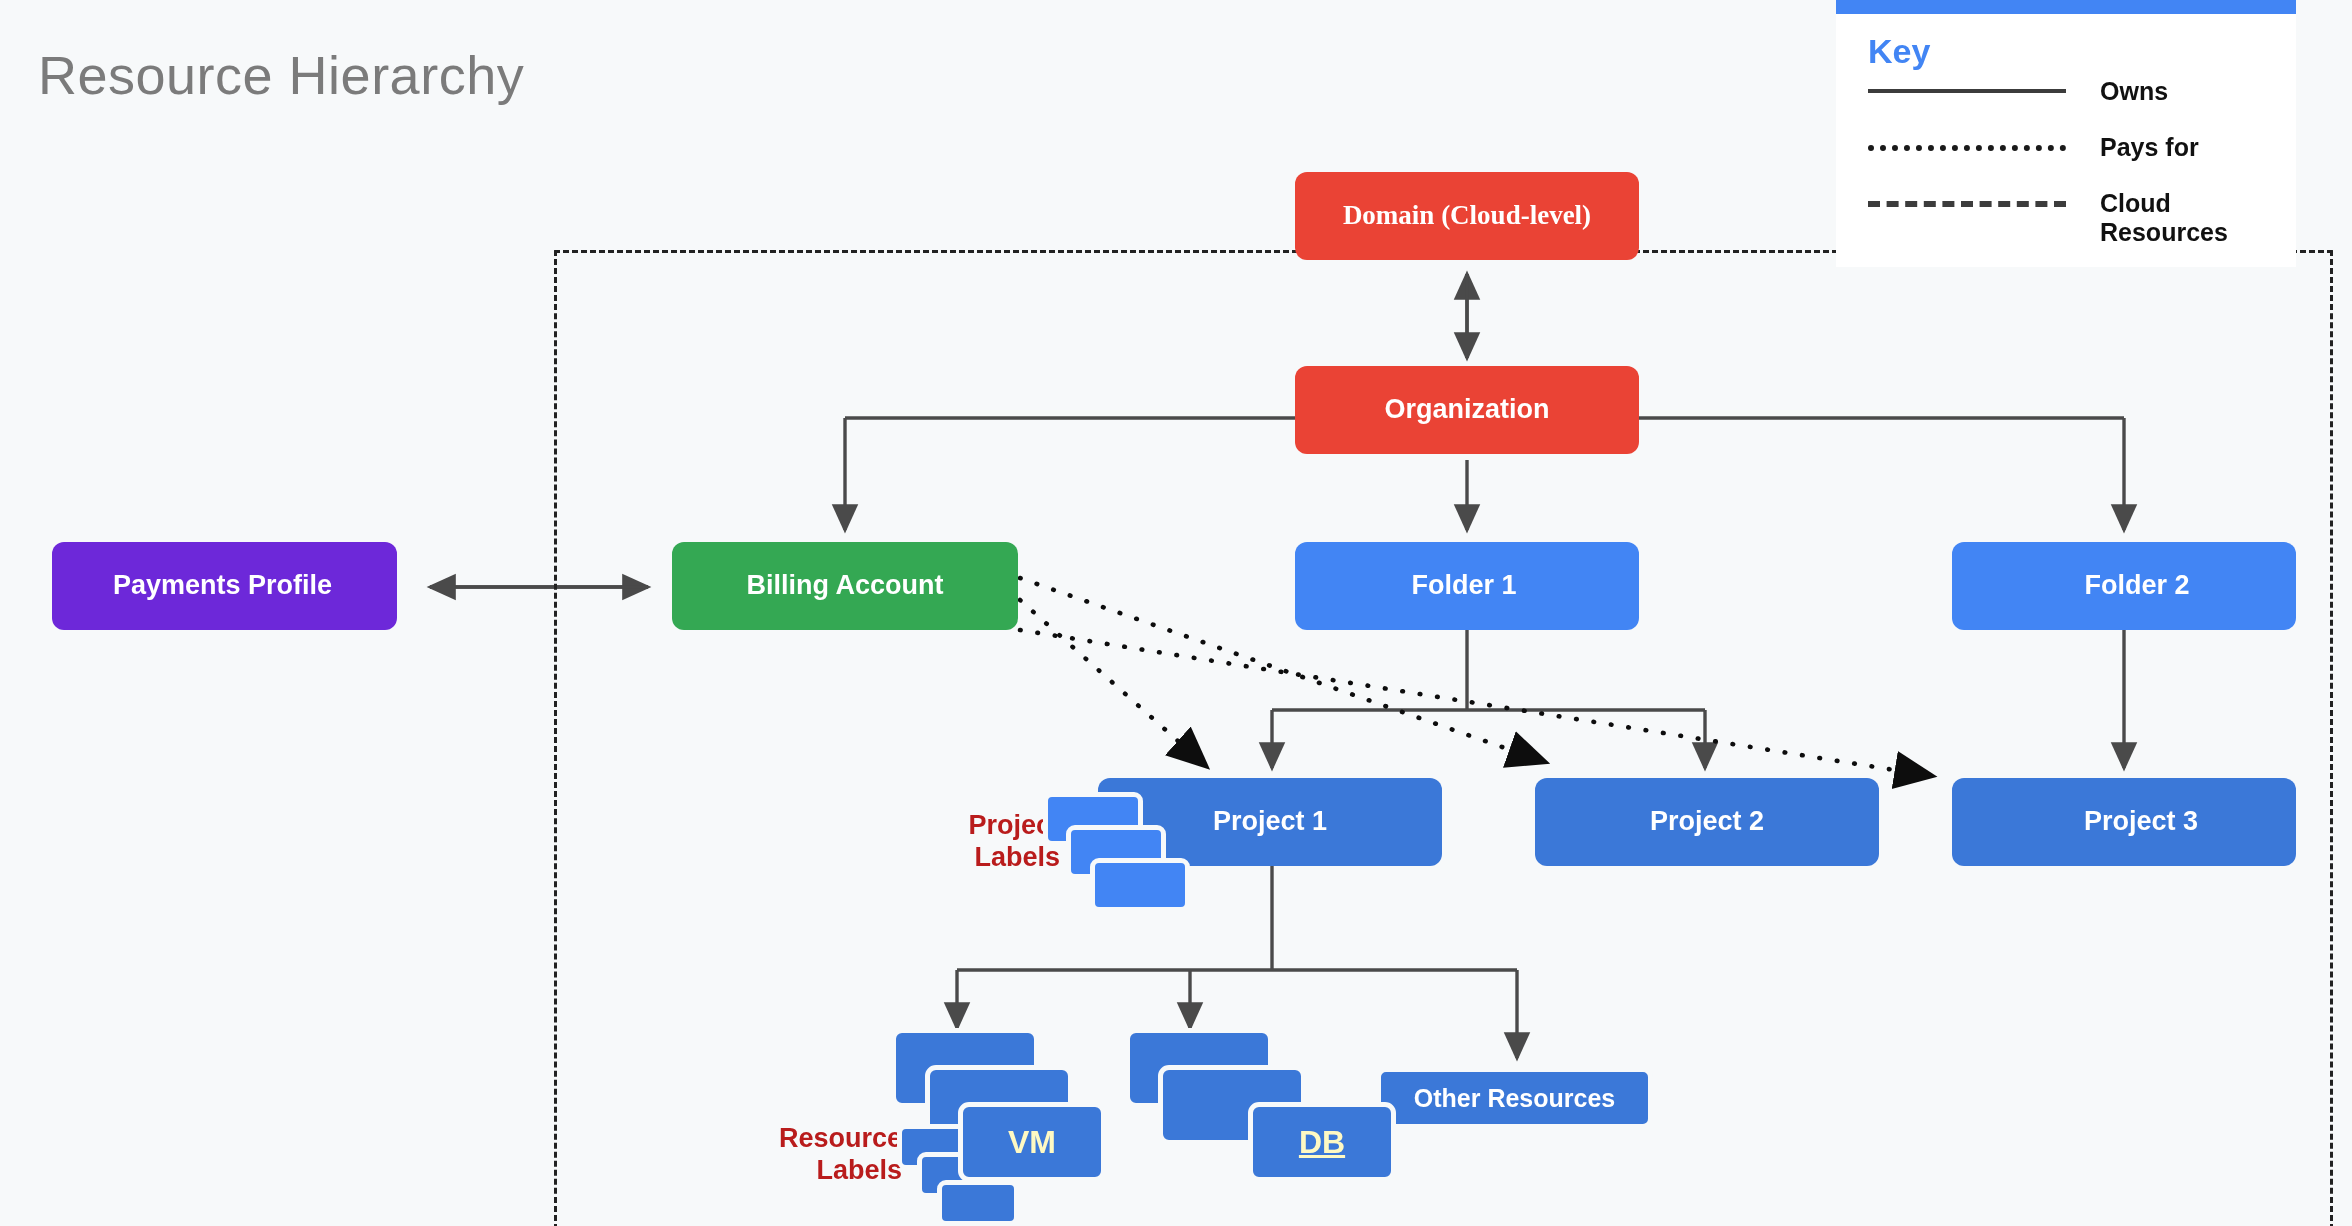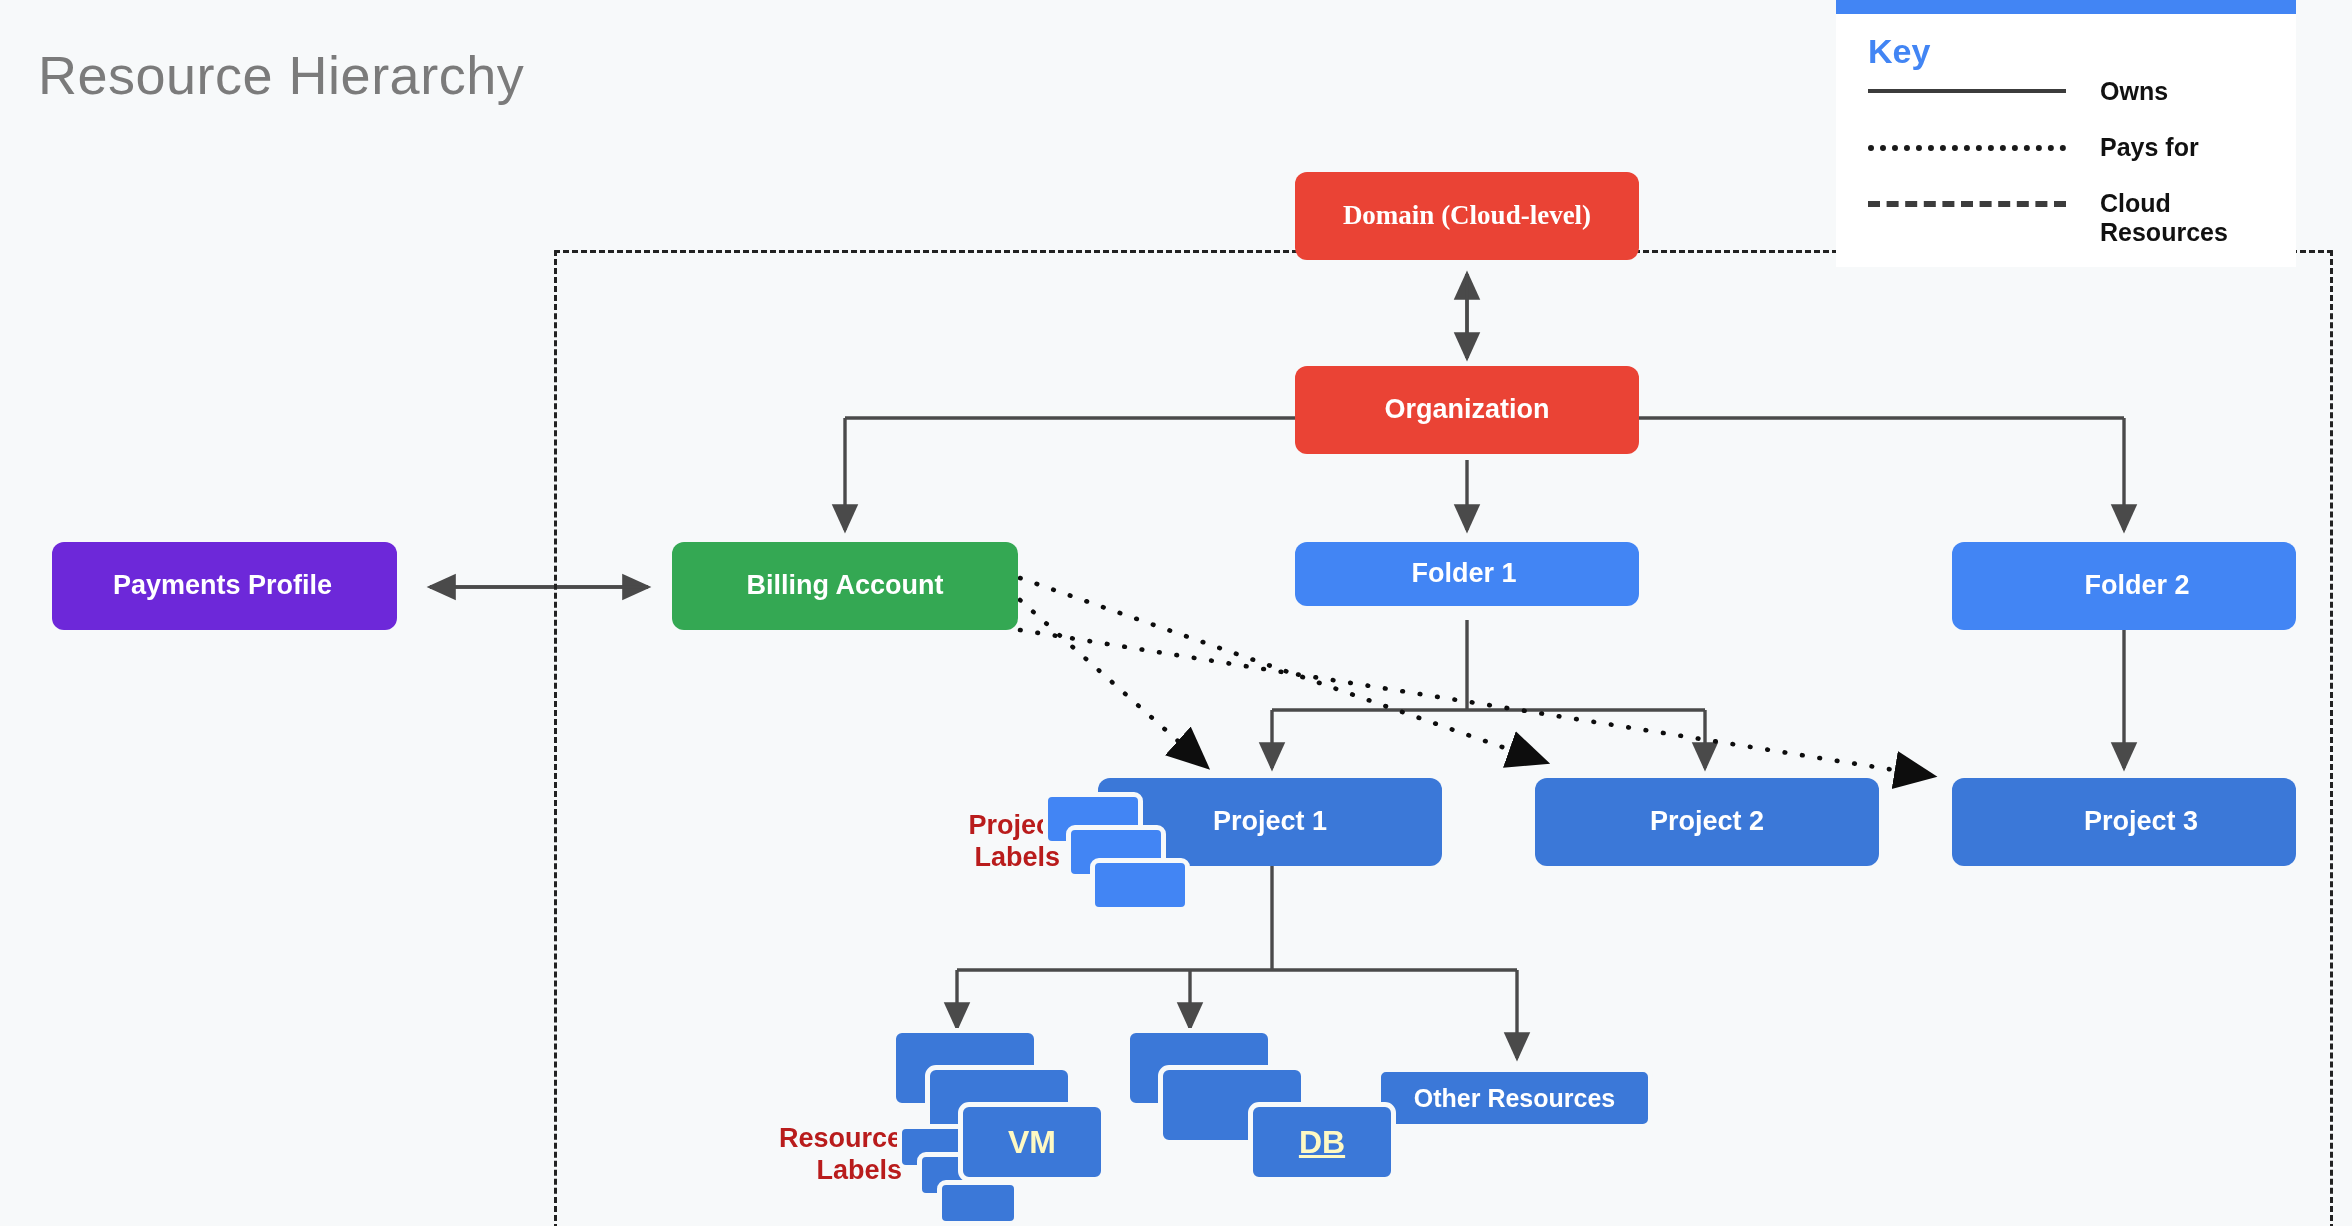--- a/index.html
+++ b/index.html
@@ -204,21 +204,21 @@
   </svg>
 
   <div class="node red" style="left:1295px; top:172px; width:344px; height:88px;font-family:Liberation Serif, serif;">Domain (Cloud-level)</div>
 
   <div class="node red" style="left:1295px; top:366px; width:344px; height:88px;text-align:center;">Organization</div>
 
   <div class="node amber" style="left:52px; top:542px; width:345px; height:88px;">Payments Profile</div>
 
   <div class="node green" style="left:672px; top:542px; width:346px; height:88px;">Billing Account</div>
 
-  <div class="node blue" style="left:1295px; top:542px; width:344px; height:64px;padding-left:8px;">Folder 1</div>
+  <div class="node blue" style="left:1295px; top:542px; width:344px; height:88px;padding-left:8px;">Folder 1</div>
 
   <div class="node blue" style="left:1952px; top:542px; width:344px; height:88px;padding-left:40px;">Folder 2</div>
 
   <div class="node dblue" style="left:1098px; top:778px; width:344px; height:88px;">Project 1</div>
 
   <div class="node dblue" style="left:1535px; top:778px; width:344px; height:88px;">Project 2</div>
 
   <div class="node dblue" style="left:1952px; top:778px; width:344px; height:88px;padding-left:48px;">Project 3</div>
 
   <div class="node dblue sm" style="left:1376px; top:1067px; width:277px; height:62px; border:5px solid #f7f9fa;">Other Resources</div>

